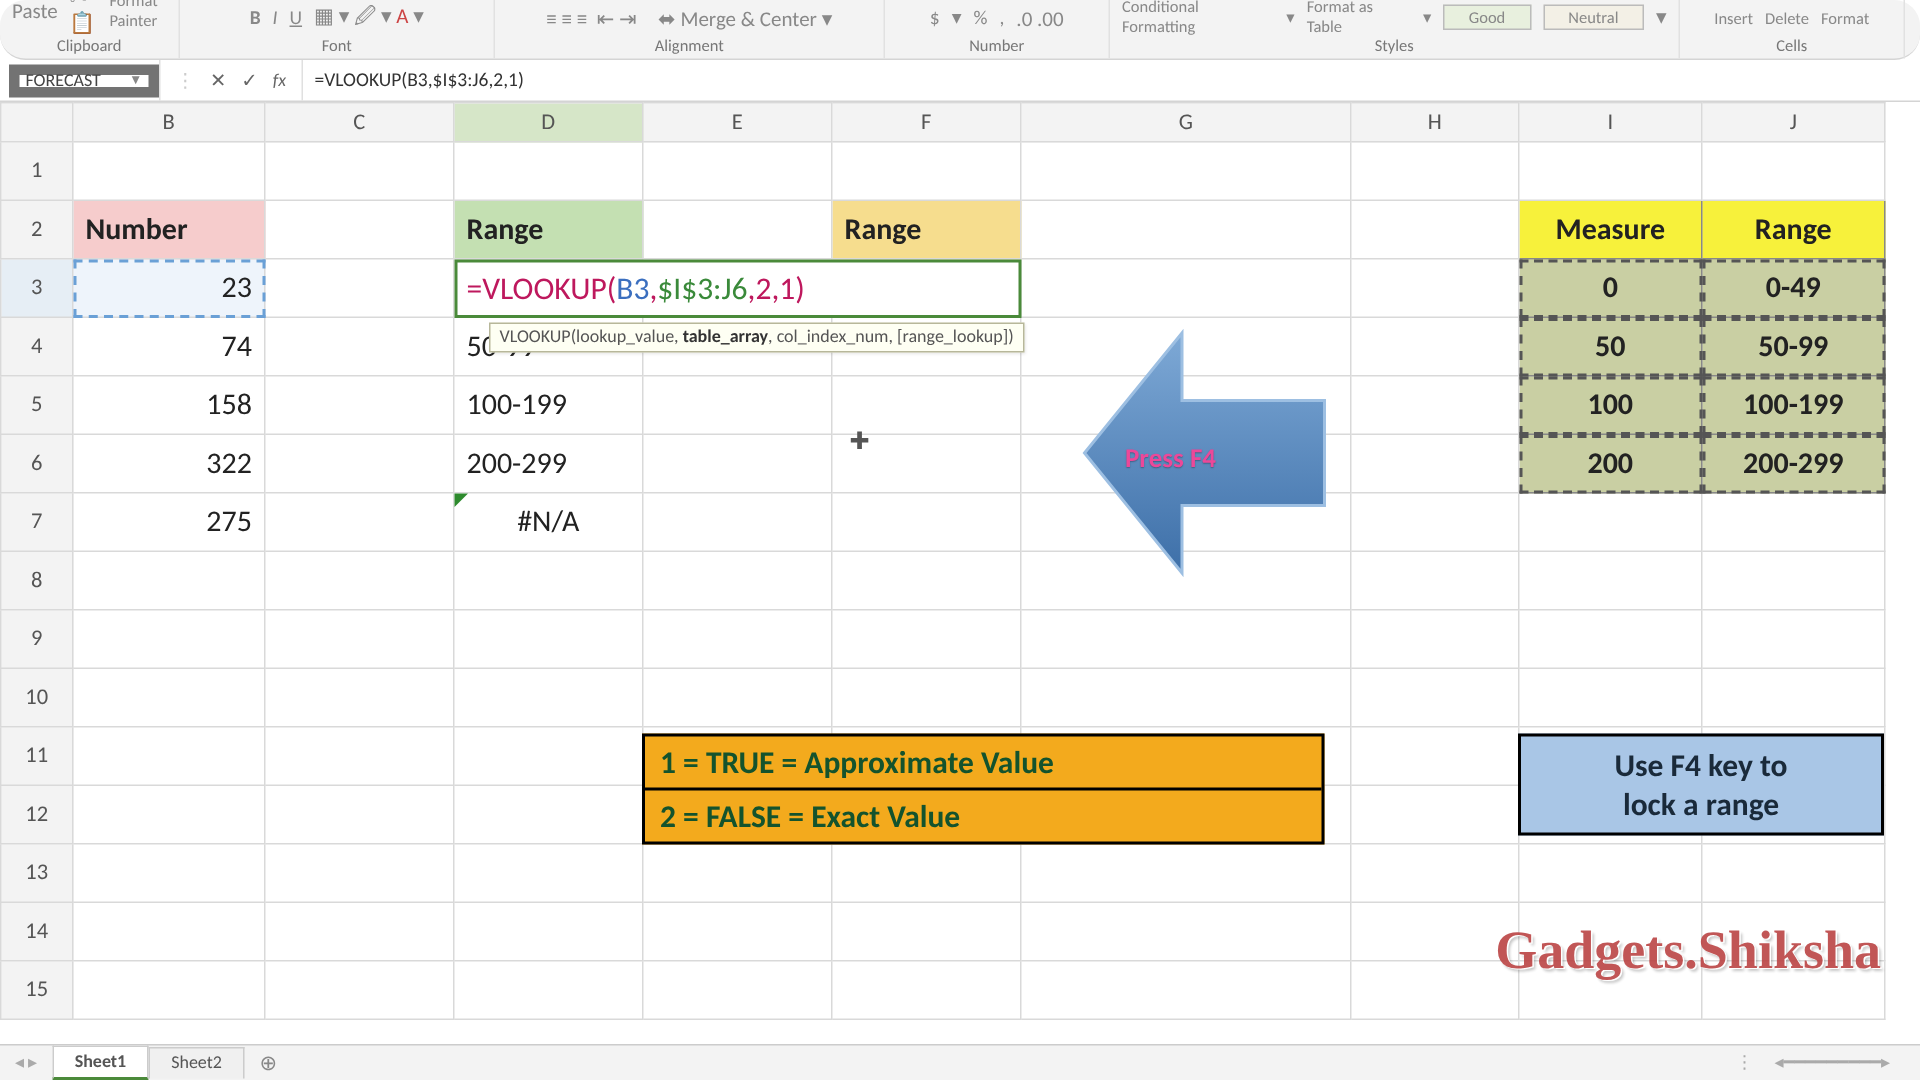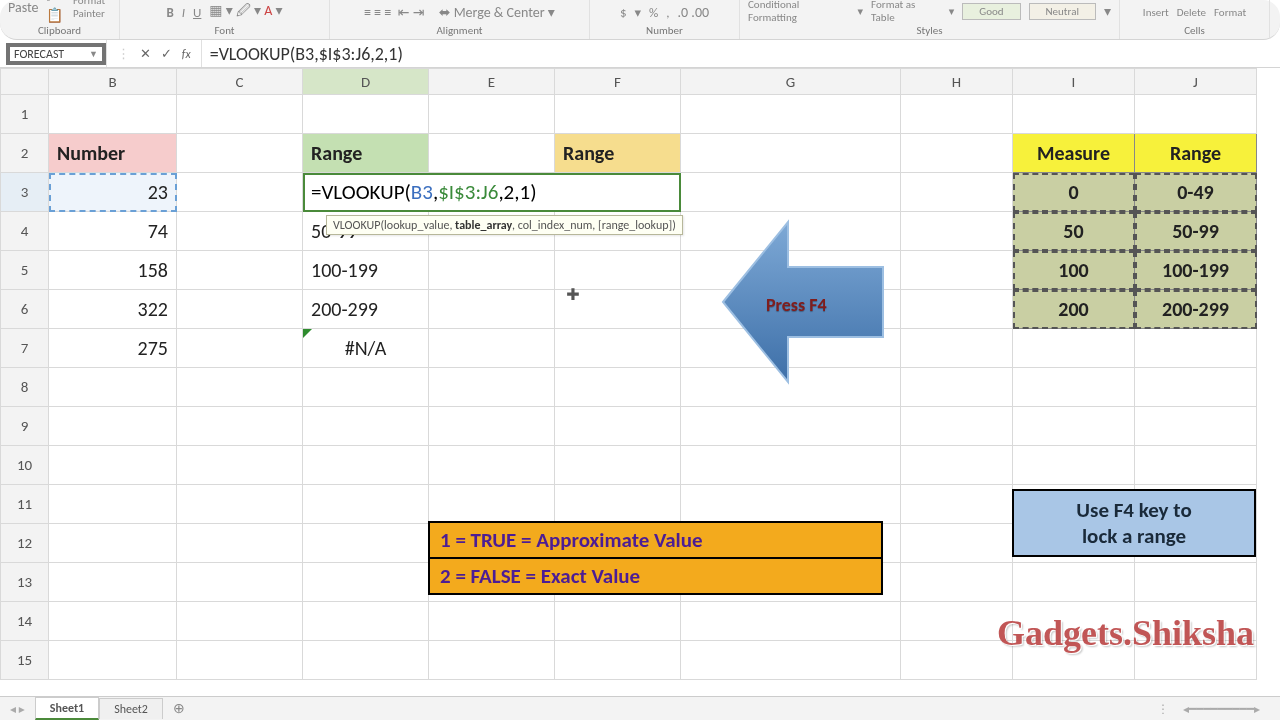--- a/index.html
+++ b/index.html
@@ -41,38 +41,38 @@
 
   
   .formula-bar {
     height: 28px;
     display: flex; align-items: center;
     border-bottom: 1px solid #d4d4d4;
     background: #fff;
   }
   .name-box {
     width: 100px; height: 22px;
-    border: 4px solid #737373;
+    border: 7px solid #737373;
     display: flex; align-items: center; justify-content: space-between;
     padding: 0 4px; margin-left: 6px;
     font-size: 12px; color: #444;
   }
   .name-box .chev { font-size: 9px; color: #888; }
   .fx-controls {
     display: flex; align-items: center; gap: 10px; padding: 0 10px;
     border-left: 1px solid #e0e0e0; height: 100%;
     border-right: 1px solid #e0e0e0;
   }
   .fx-controls .sep { color: #ccc; }
   .fx-btn { color: #666; font-size: 13px; cursor: pointer; }
   .fx-label { font-style: italic; font-size: 12px; color: #666; }
   .formula-input {
     flex: 1; height: 100%;
     display: flex; align-items: center;
-    font-size: 18px; padding-left: 8px; color: #333;
+    font-size: 13px; padding-left: 8px; color: #333;
   }
 
   
   .sheet-wrap {
     position: relative;
     height: 620px;
     overflow: hidden;
     background: #fff;
   }
   table.sheet {
@@ -114,21 +114,21 @@
     outline-offset: -2px;
     background: #eef4fb;
   }
   
   .edit-d3 {
     outline: 2px solid #4a8a3a;
     outline-offset: -2px;
     background: #fff;
   }
   .edit-d3 .cell-inner { font-size: 21px; }
-  .formula-text .p1 { color: #000000; }
+  .formula-text .p1 { color: #be185d; }
   .formula-text .ref-b { color: #3b6fbf; }
   .formula-text .ref-r { color: #3a8a3a; }
 
   
   .err-ind { position: relative; }
   .err-ind::before {
     content:"";
     position:absolute; top:0; left:0;
     border-top: 9px solid #2e8b2e;
     border-right: 9px solid transparent;
@@ -143,22 +143,21 @@
     outline-offset: -2px;
   }
 
   
   .info-box {
     position: absolute;
     border: 2px solid #000;
     background: #f3aa1d;
     font-weight: bold;
     font-size: 21px;
-    color: #4c1d95;
-    margin-top: 32px;
+    color: #14532d;
   }
   .info-box div { border-bottom: 2px solid #000; padding: 4px 10px; }
   .info-box div:last-child { border-bottom: none; }
 
   
   .tip-box {
     position: absolute;
     background: #a9c6e6;
     border: 2px solid #000;
     text-align: center;
@@ -168,22 +167,22 @@
 
   
   .arrow-callout {
     position: absolute;
     left: 718px; top: 144px;
     width: 170px; height: 180px;
     pointer-events: none;
   }
   .arrow-callout svg { width:100%; height:100%; }
   .arrow-label {
-    position:absolute; top: 82px; left: 48px;
-    color:#7f1d1d; font-weight:bold; font-size:18px;
+    position:absolute; top: 82px; left: 32px;
+    color:#ec4899; font-weight:bold; font-size:18px;
     text-shadow: 0 1px 1px rgba(0,0,0,.3);
   }
 
   
   .fn-tooltip {
     position: absolute;
     background: #fefff3;
     border: 1px solid #b7b79a;
     font-size: 12px; color:#555;
     padding: 2px 6px;

